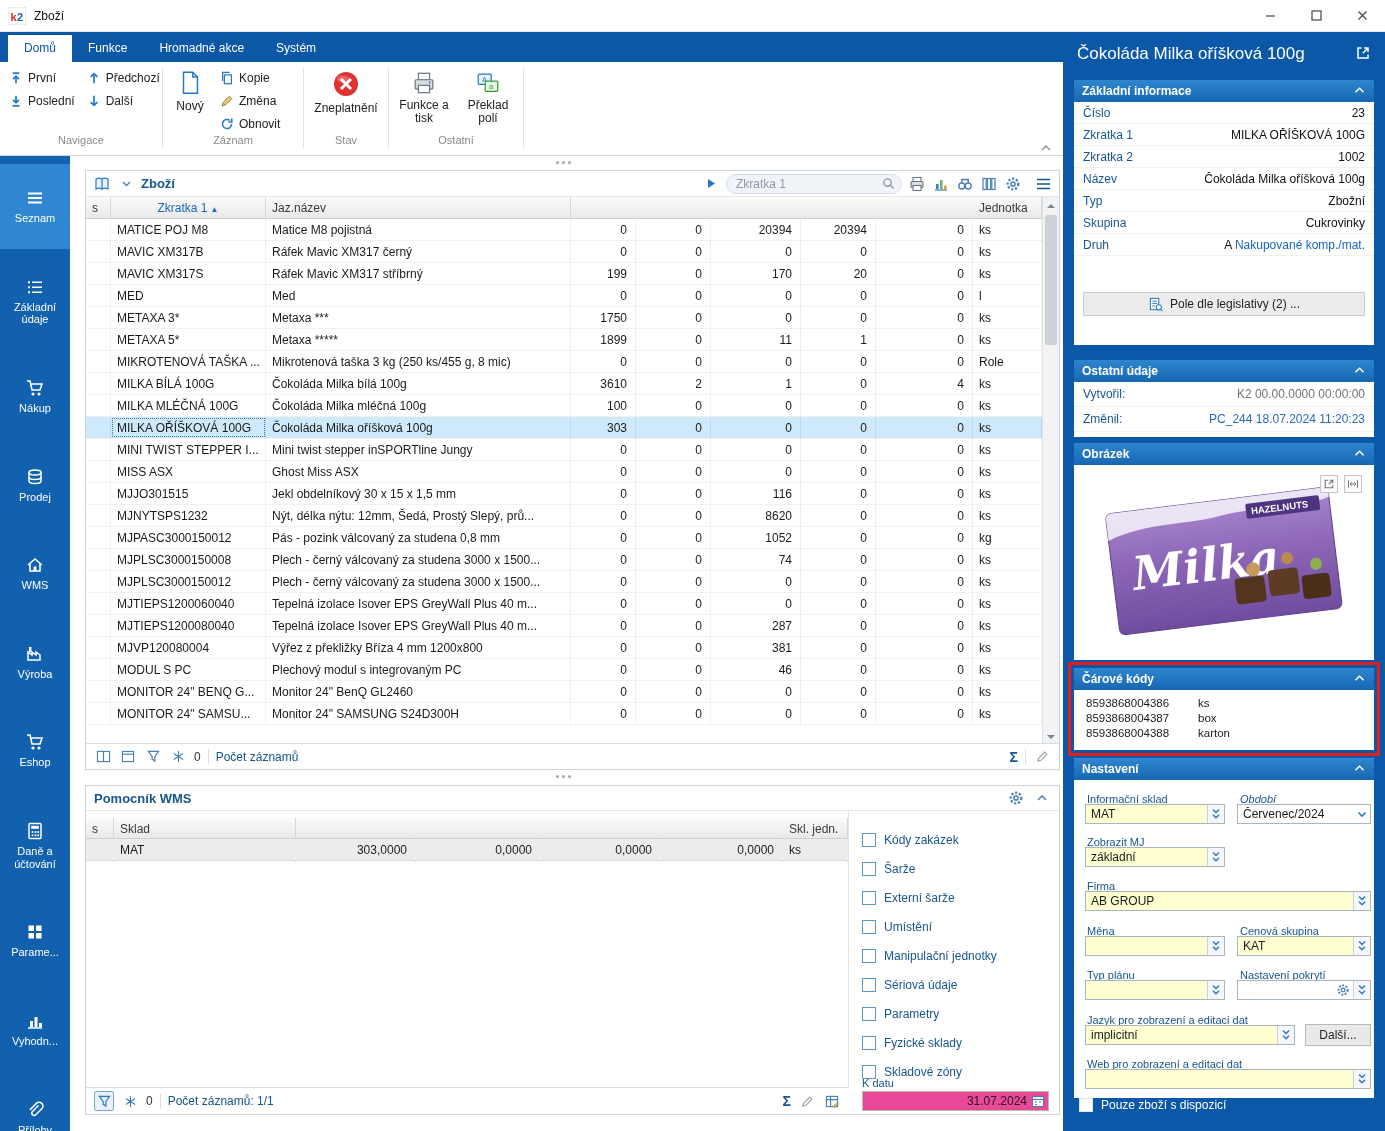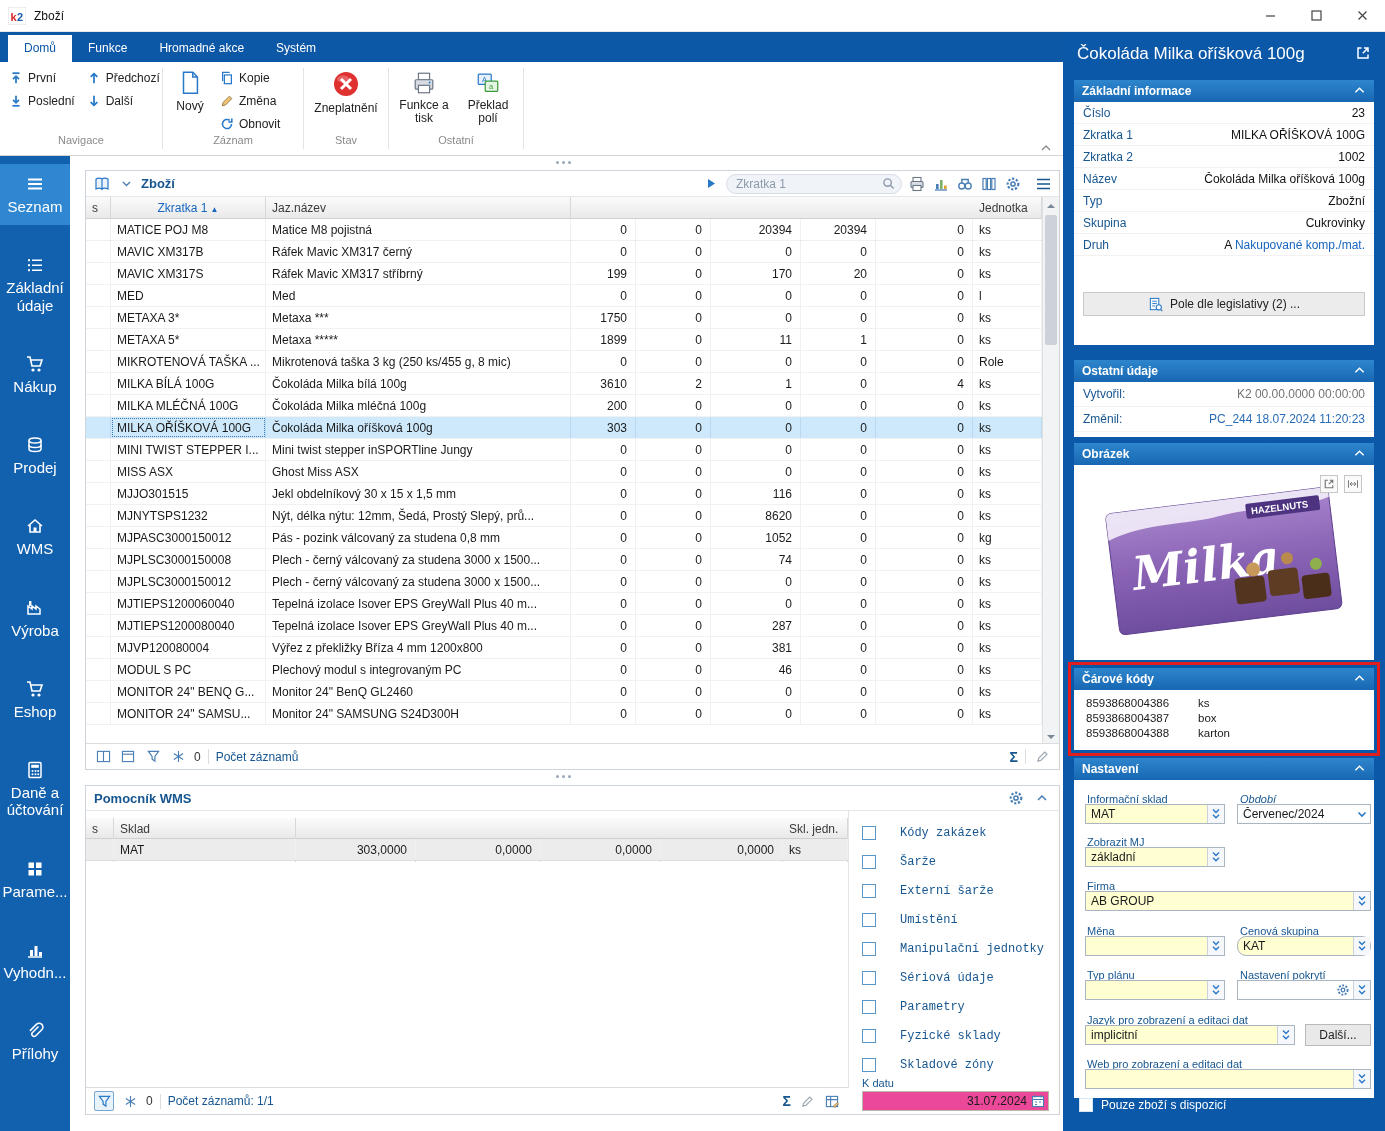--- a/index.html
+++ b/index.html
@@ -33,22 +33,22 @@
   .rsmall { display:flex; align-items:center; gap:5px; height:21px; padding:0 5px; font-size:12px; color:#222; border-radius:2px; }
   .rbig { width:66px; display:flex; flex-direction:column; align-items:center; gap:3px; padding-top:3px;
     font-size:12px; color:#222; text-align:center; border-radius:2px; }
   .rlbl.two { line-height:1.12; }
   .rsep { width:1px; background:#e3e3e3; margin:6px 0; }
   .ribbon-collapse { position:absolute; right:12px; bottom:4px; }
 
   
   .sidebar { position:absolute; top:156px; left:0; width:70px; height:975px; background:#1261ae; padding-top:8px; }
   .sb-item { display:flex; flex-direction:column; align-items:center; justify-content:center; gap:4px;
-    min-height:52px; padding:10px 2px; margin-bottom:20px; color:#fff; text-align:center;
-    font-size:15px; line-height:1.15; }
+    min-height:52px; padding:24px 2px; margin-bottom:4px; color:#fff; text-align:center;
+    font-size:11px; line-height:1.15; }
   .sb-item.active { background:#2f87d2; }
   .sb-ico { width:20px; height:20px; }
 
   .split-dots { position:absolute; display:flex; gap:3px; }
   .split-dots i { width:3px; height:3px; background:#9aa8b8; border-radius:50%; }
 
   
   .goods-panel { position:absolute; left:85px; top:170px; width:975px; height:600px;
     border:1px solid #cdd4dc; background:#fff; }
   .gp-head { height:26px; display:flex; align-items:center; gap:6px; padding:0 7px;
@@ -96,21 +96,21 @@
   .wms-left { position:absolute; left:0; top:25px; width:763px; bottom:27px; border-right:1px solid #e3e3e3; }
   .wgrid { display:grid; grid-template-columns:28px 182px 120px 125px 120px 122px minmax(0,1fr); }
   .wms-cols { height:21px; background:linear-gradient(#fbfbfb,#e9e9e9); border-bottom:1px solid #cfcfcf; margin-top:7px; }
   .wms-row { height:22px; background:#ececec; border-bottom:1px solid #ddd; }
   .wms-foot { position:absolute; left:0; bottom:0; width:763px; height:27px; background:#fff;
     border-top:1px solid #dcdcdc; display:flex; align-items:center; gap:7px; padding:0 8px;
     font-size:12px; color:#17568f; }
   .funnel-btn { width:20px; height:20px; border:1px solid #7aa7d0; background:#e8f2fb; border-radius:2px;
     display:flex; align-items:center; justify-content:center; }
   .wms-right { position:absolute; left:776px; top:32px; right:6px; bottom:0; }
-  .chk-row { display:flex; align-items:center; gap:24px; height:29px;font-family:Liberation Mono, monospace; }
+  .chk-row { display:flex; align-items:flex-end; gap:8px; height:29px; }
   .chk { width:14px; height:14px; background:#fff; border:1px solid #5a96c8; flex:0 0 auto; }
   .chk-lbl { color:#17568f; font-size:12px; }
   .kdatu { position:absolute; left:0; bottom:3px; width:187px; }
   .kd-lbl { color:#17568f; font-size:11px; margin-bottom:2px; }
   .date-input { height:20px; background:#ec4899; border:1px solid #b8bca6; display:flex;
     align-items:center; justify-content:flex-end; gap:4px; padding:0 3px 0 6px; font-size:12px; }
 
   
   .rpanel { position:absolute; left:1063px; top:32px; width:322px; height:1099px; background:#0b57a8; }
   .rp-title { position:absolute; top:12px; left:14px; right:42px; color:#fff; font-size:17px;
@@ -628,21 +628,21 @@
         <div class="td num">2</div>
         <div class="td num">1</div>
         <div class="td num">0</div>
         <div class="td num">4</div>
         <div class="td">ks</div>
       </div>
       <div class="trow ggrid">
         <div class="td"></div>
         <div class="td zk">MILKA MLÉČNÁ 100G</div>
         <div class="td">Čokoláda Milka mléčná 100g</div>
-        <div class="td num">200</div>
+        <div class="td num">100</div>
         <div class="td num">0</div>
         <div class="td num">0</div>
         <div class="td num">0</div>
         <div class="td num">0</div>
         <div class="td">ks</div>
       </div>
       <div class="trow ggrid sel">
         <div class="td"></div>
         <div class="td zk">MILKA OŘÍŠKOVÁ 100G</div>
         <div class="td">Čokoláda Milka oříšková 100g</div>
@@ -1186,21 +1186,21 @@
     <div class="s-lbl" style="left:13px; top:167px;">Měna</div>
     <div class="s-lbl" style="left:166px; top:167px;">Cenová skupina</div>
     <div class="inp yellow" style="left:11px; top:178px; width:140px;">
       <span class="inp-val"></span>
       <span class="combo">
           <svg width="10" height="12" viewBox="0 0 10 12">
             <path d="M2 1.5l3 3 3-3M2 6.8l3 3 3-3" fill="none" stroke="#2878c8" stroke-width="1.4"></path>
           </svg>
         </span>
     </div>
-    <div class="inp yellow" style="left:163px; top:178px; width:134px;border-radius:9px;">
+    <div class="inp yellow" style="left:163px; top:178px; width:134px;">
       <span class="inp-val">KAT</span>
       <span class="combo">
           <svg width="10" height="12" viewBox="0 0 10 12">
             <path d="M2 1.5l3 3 3-3M2 6.8l3 3 3-3" fill="none" stroke="#2878c8" stroke-width="1.4"></path>
           </svg>
         </span>
     </div>
 
     <div class="s-lbl" style="left:13px; top:211px;">Typ plánu</div>
     <div class="s-lbl" style="left:166px; top:211px;">Nastavení pokrytí</div>

